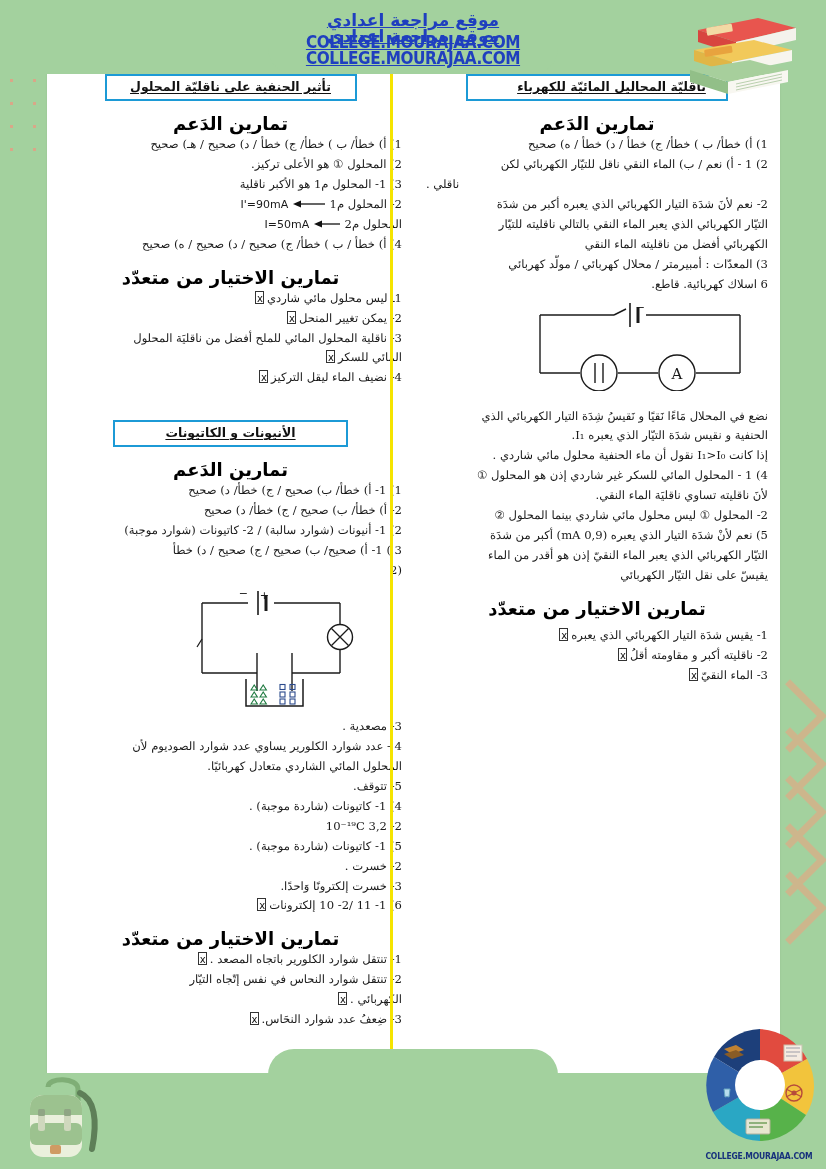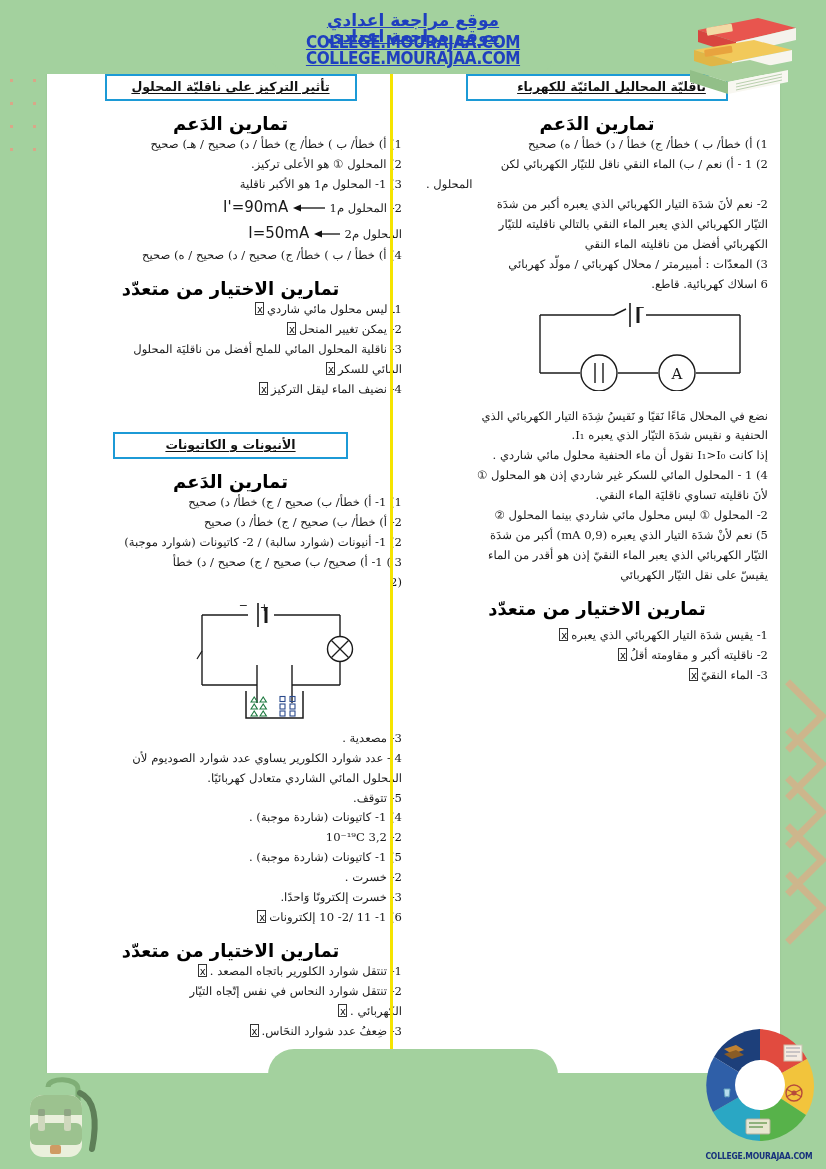--- a/index.html
+++ b/index.html
@@ -192,21 +192,21 @@
     color: #000;
     text-align: center;
     margin: 12px 0 1px 0;
     direction: rtl;
   }
 
   .line { display: block; white-space: nowrap; }
   .line.r   { text-align: right; }
   .line.l   { text-align: left; }
 
-  .ltr { direction: ltr; display: inline-block; font-family:"DejaVu Sans","Liberation Sans",sans-serif; font-size: 15px; }
+  .ltr { direction: ltr; display: inline-block; font-family:"DejaVu Sans","Liberation Sans",sans-serif; font-size: 11px; }
 
   
   .cbx {
     display: inline-block;
     width: 9px; height: 13px;
     border: 1px solid #333;
     vertical-align: -2px;
     position: relative;
     margin: 0 3px;
   }
@@ -248,21 +248,21 @@
 
     <div class="sec-title w-right">
       <span>ناقليّة المحاليل المائيّة للكهرباء</span>
     </div>
 
     <div class="hdr">تمارين الدَعم</div>
 
     <div class="body-txt">
       <span class="line r">1) أ) خطأ/ ب ) خطأ/ ج) خطأ / د) خطأ / ه) صحيح</span>
       <span class="line r">2) 1 - أ) نعم / ب) الماء النقي ناقل للتيّار الكهربائي لكن</span>
-      <span class="line l">المحلول .</span>
+      <span class="line l">ناقلي .</span>
       <span class="line r">2- نعم لأنَ شدَة التيار الكهربائي الذي يعبره أكبر من شدَة</span>
       <span class="line r">التيّار الكهربائي الذي يعبر الماء النقي بالتالي ناقليته للتيّار</span>
       <span class="line r">الكهربائي أفضل من ناقليته الماء النقي</span>
       <span class="line r">3) المعدّات : أمبيرمتر / محلال كهربائي / مولّد كهربائي</span>
       <span class="line r">6 اسلاك كهربائية. قاطع.</span>
     </div>
 
     <div class="circuit-wrap-r">
       <svg class="circuit" width="250" height="90" viewBox="0 0 250 90">
         <g stroke="#1a1a1a" stroke-width="1.4" fill="none">
@@ -323,21 +323,21 @@
       <span class="line r" style="padding-left:58px;">
         <span>3- الماء النقيّ</span><span class="cbx"></span>
       </span>
     </div>
 
   </div>
 
   <div class="col col-left">
 
     <div class="sec-title w-left">
-      <span>تأثير التركيز على ناقليّة المحلول</span>
+      <span>تأثير الحنفية على ناقليّة المحلول</span>
     </div>
 
     <div class="hdr">تمارين الدَعم</div>
 
     <div class="body-txt">
       <span class="line r">1) أ) خطأ/ ب ) خطأ/ ج) خطأ / د) صحيح / هـ) صحيح</span>
       <span class="line r">2) المحلول ① هو الأعلى تركيز.</span>
       <span class="line r">3) 1- المحلول م1 هو الأكبر ناقلية</span>
 
       <span class="line r" style="padding-left:46px;">

